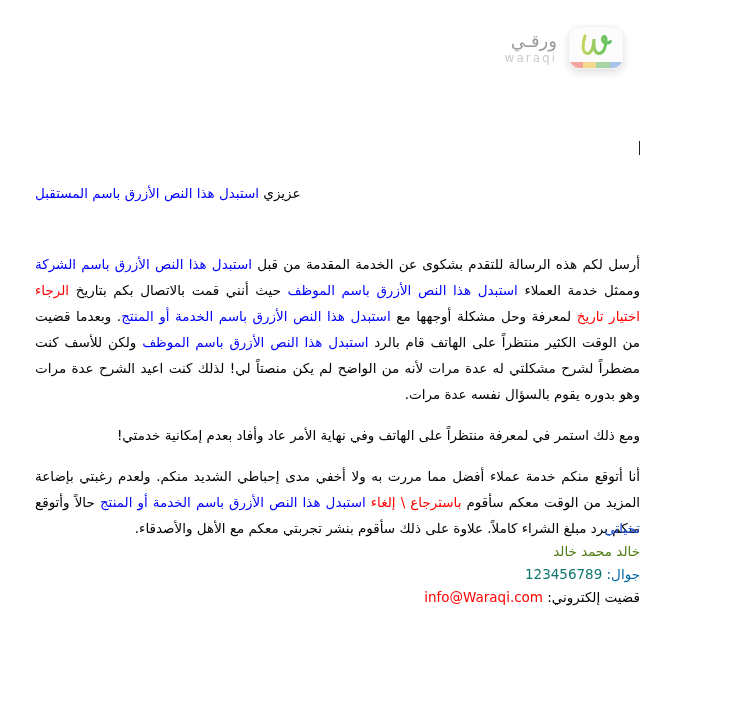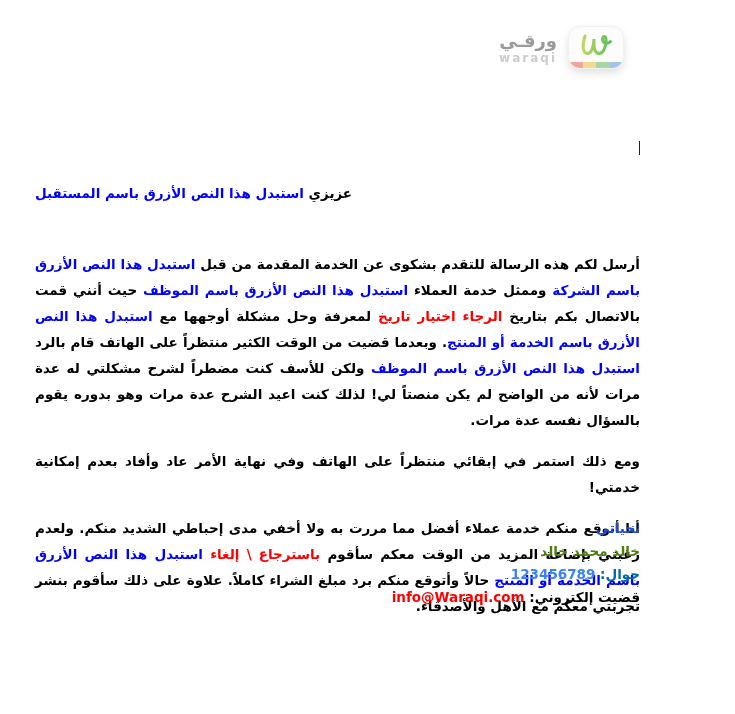--- a/index.html
+++ b/index.html
@@ -1,19 +1,18 @@
 <!DOCTYPE html>
 <html lang="ar"><head>
 <meta charset="utf-8">
 <style>
   html,body{margin:0;padding:0;background:#ffffff;}
   .page{
     position:relative;width:668px;height:714px;background:#ffffff;overflow:hidden;
     font-family:"DejaVu Sans",sans-serif;
-    font-weight:bold;
   }
   
   .logo{position:absolute;top:26px;right:44px;display:flex;align-items:center;}
   .wordmark{text-align:right;margin-right:11px;}
   .wordmark .ar{font-size:18px;line-height:20px;color:#9a9a9a;}
   .wordmark .en{font-size:12px;line-height:14px;color:#cccccc;letter-spacing:2px;}
   .app-icon{
     position:relative;width:54px;height:41px;border-radius:12px;background:#fcfcfc;
     border:1px solid #f1f1f1;
     box-shadow:0 4px 9px rgba(0,0,0,0.12);
@@ -63,24 +62,24 @@
   </header>
 
   <div class="letter-block date-line">
     <span class="cursor"></span>
   </div>
 
   <div class="letter-block greeting"><span style="color: rgb(0, 0, 0);">عزيزي </span><span style="color: rgb(0, 0, 255);">استبدل هذا النص الأزرق باسم المستقبل</span></div>
 
   <main class="letter-block body-text">
     <p><span style="color: rgb(0, 0, 0);">أرسل لكم هذه الرسالة للتقدم بشكوى عن الخدمة المقدمة من قبل </span><span style="color: rgb(0, 0, 255);">استبدل هذا النص الأزرق باسم الشركة</span><span style="color: rgb(0, 0, 0);"> وممثل خدمة العملاء </span><span style="color: rgb(0, 0, 255);">استبدل هذا النص الأزرق باسم الموظف</span><span style="color: rgb(0, 0, 0);"> حيث أنني قمت بالاتصال بكم بتاريخ </span><span style="color: rgb(255, 0, 0);">الرجاء اختيار تاريخ</span><span style="color: rgb(0, 0, 0);"> لمعرفة وحل مشكلة أوجهها مع </span><span style="color: rgb(0, 0, 255);">استبدل هذا النص الأزرق باسم الخدمة أو المنتج</span><span style="color: rgb(0, 0, 0);">. وبعدما قضيت من الوقت الكثير منتظراً على الهاتف قام بالرد </span><span style="color: rgb(0, 0, 255);">استبدل هذا النص الأزرق باسم الموظف</span><span style="color: rgb(0, 0, 0);"> ولكن للأسف كنت مضطراً لشرح مشكلتي له عدة مرات لأنه من الواضح لم يكن منصتاً لي! لذلك كنت اعيد الشرح عدة مرات وهو بدوره يقوم بالسؤال نفسه عدة مرات.</span></p>
-    <p><span style="color: rgb(0, 0, 0);">ومع ذلك استمر في إبقائي منتظراً على الهاتف وفي نهاية الأمر عاد وأفاد بعدم إمكانية خدمتي!</span></p>
+    <p><span style="color: rgb(0, 0, 0);">ومع ذلك استمر في لمعرفة منتظراً على الهاتف وفي نهاية الأمر عاد وأفاد بعدم إمكانية خدمتي!</span></p>
     <p><span style="color: rgb(0, 0, 0);">أنا أتوقع منكم خدمة عملاء أفضل مما مررت به ولا أخفي مدى إحباطي الشديد منكم. ولعدم رغبتي بإضاعة المزيد من الوقت معكم سأقوم </span><span style="color: rgb(255, 0, 0);">باسترجاع \ إلغاء</span><span style="color: rgb(0, 0, 0);"> </span><span style="color: rgb(0, 0, 255);">استبدل هذا النص الأزرق باسم الخدمة أو المنتج</span><span style="color: rgb(0, 0, 0);"> حالاً وأتوقع منكم برد مبلغ الشراء كاملاً. علاوة على ذلك سأقوم بنشر تجربتي معكم مع الأهل والأصدقاء.</span></p>
   </main>
 
   <footer class="letter-block signature">
     <div><span style="color: #1d4ed8;">تحياتي</span></div>
     <div><span style="color: #4d7c0f;">خالد محمد خالد</span></div>
-    <div><span style="color: #0369a1;">جوال: </span><span style="color: #3b82f6;">123456789</span></div>
+    <div><span style="color: #0369a1;">جوال: </span><span style="color: #0f766e;">123456789</span></div>
     <div><span style="color: rgb(0, 0, 0);">قضيت إلكتروني: </span><span style="color: rgb(255, 0, 0);">info@Waraqi.com</span></div>
   </footer>
 
 </div>
 
 </body></html>

